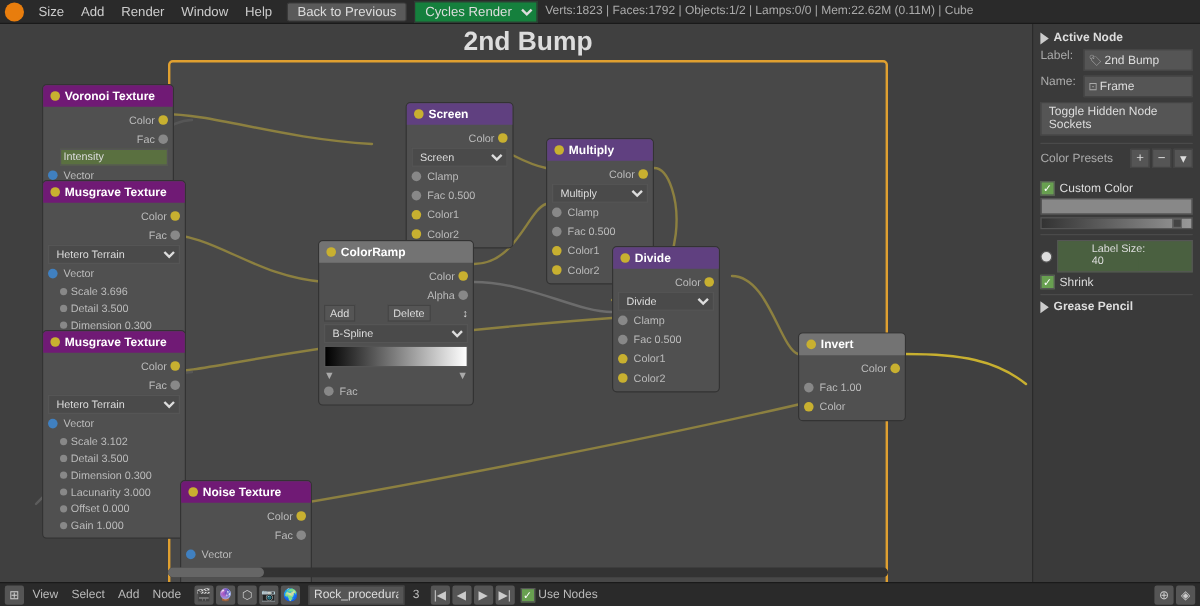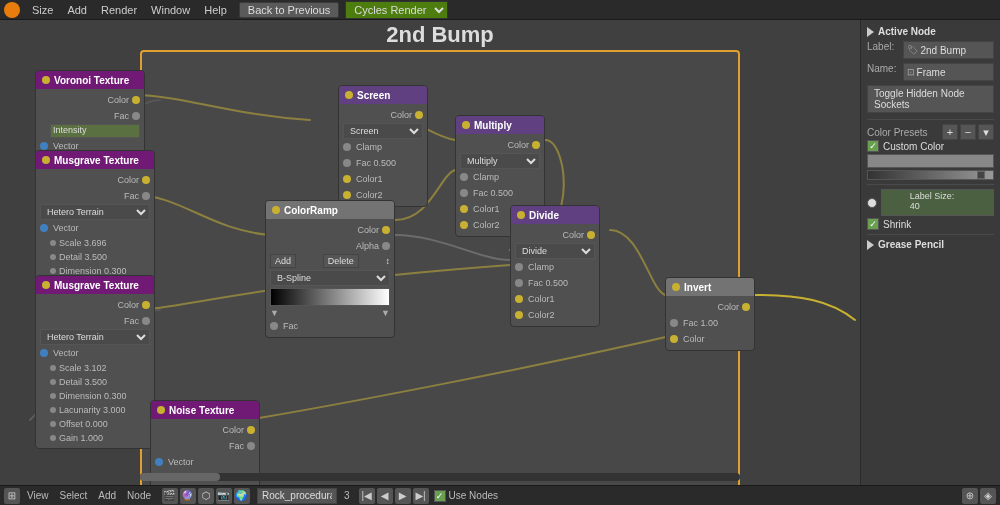--- a/index.html
+++ b/index.html
@@ -40,21 +40,21 @@
       background: #5a5a5a;
       border: 1px solid #3a3a3a;
       color: #ddd;
       padding: 1px 8px;
       border-radius: 2px;
       cursor: pointer;
       font-size: 11px;
       margin: 0 4px;
     }
     .render-select {
-      background: #4d7c0f;
+      background: #15803d;
       border: 1px solid #333;
       color: #ddd;
       padding: 1px 4px;
       font-size: 11px;
     }
     .status-text {
       color: #aaa;
       font-size: 10px;
       margin-left: 4px;
     }
@@ -225,21 +225,21 @@
     }
     .panel-divider {
       height: 1px;
       background: #4a4a4a;
       margin: 4px 0;
     }
     .color-presets-row {
       display: flex;
       align-items: center;
       justify-content: space-between;
-      margin-bottom: 0;
+      margin-bottom: 11px;
     }
     .color-presets-label { color: #aaa; font-size: 10px; }
     .btn-small {
       background: #555;
       border: 1px solid #444;
       color: #ddd;
       width: 16px; height: 16px;
       display: flex; align-items: center; justify-content: center;
       cursor: pointer; font-size: 11px;
     }
@@ -422,20 +422,21 @@
   <div class="blender-icon"></div>
   <span class="menu-item">Size</span>
   <span class="menu-item">Add</span>
   <span class="menu-item">Render</span>
   <span class="menu-item">Window</span>
   <span class="menu-item">Help</span>
   <button class="back-btn">Back to Previous</button>
   <select class="render-select">
     <option>Cycles Render</option>
   </select>
+  <span class="status-text">Verts:1823 | Faces:1792 | Objects:1/2 | Lamps:0/0 | Mem:22.62M (0.11M) | Cube</span>
 </div>
 
 <div id="main-layout">
 
   <div id="node-editor">
 
     <svg id="connections-svg">
 
       <path class="conn-path conn-yellow" d="M 135 75 C 180 75, 230 95, 310 100"></path>
 

